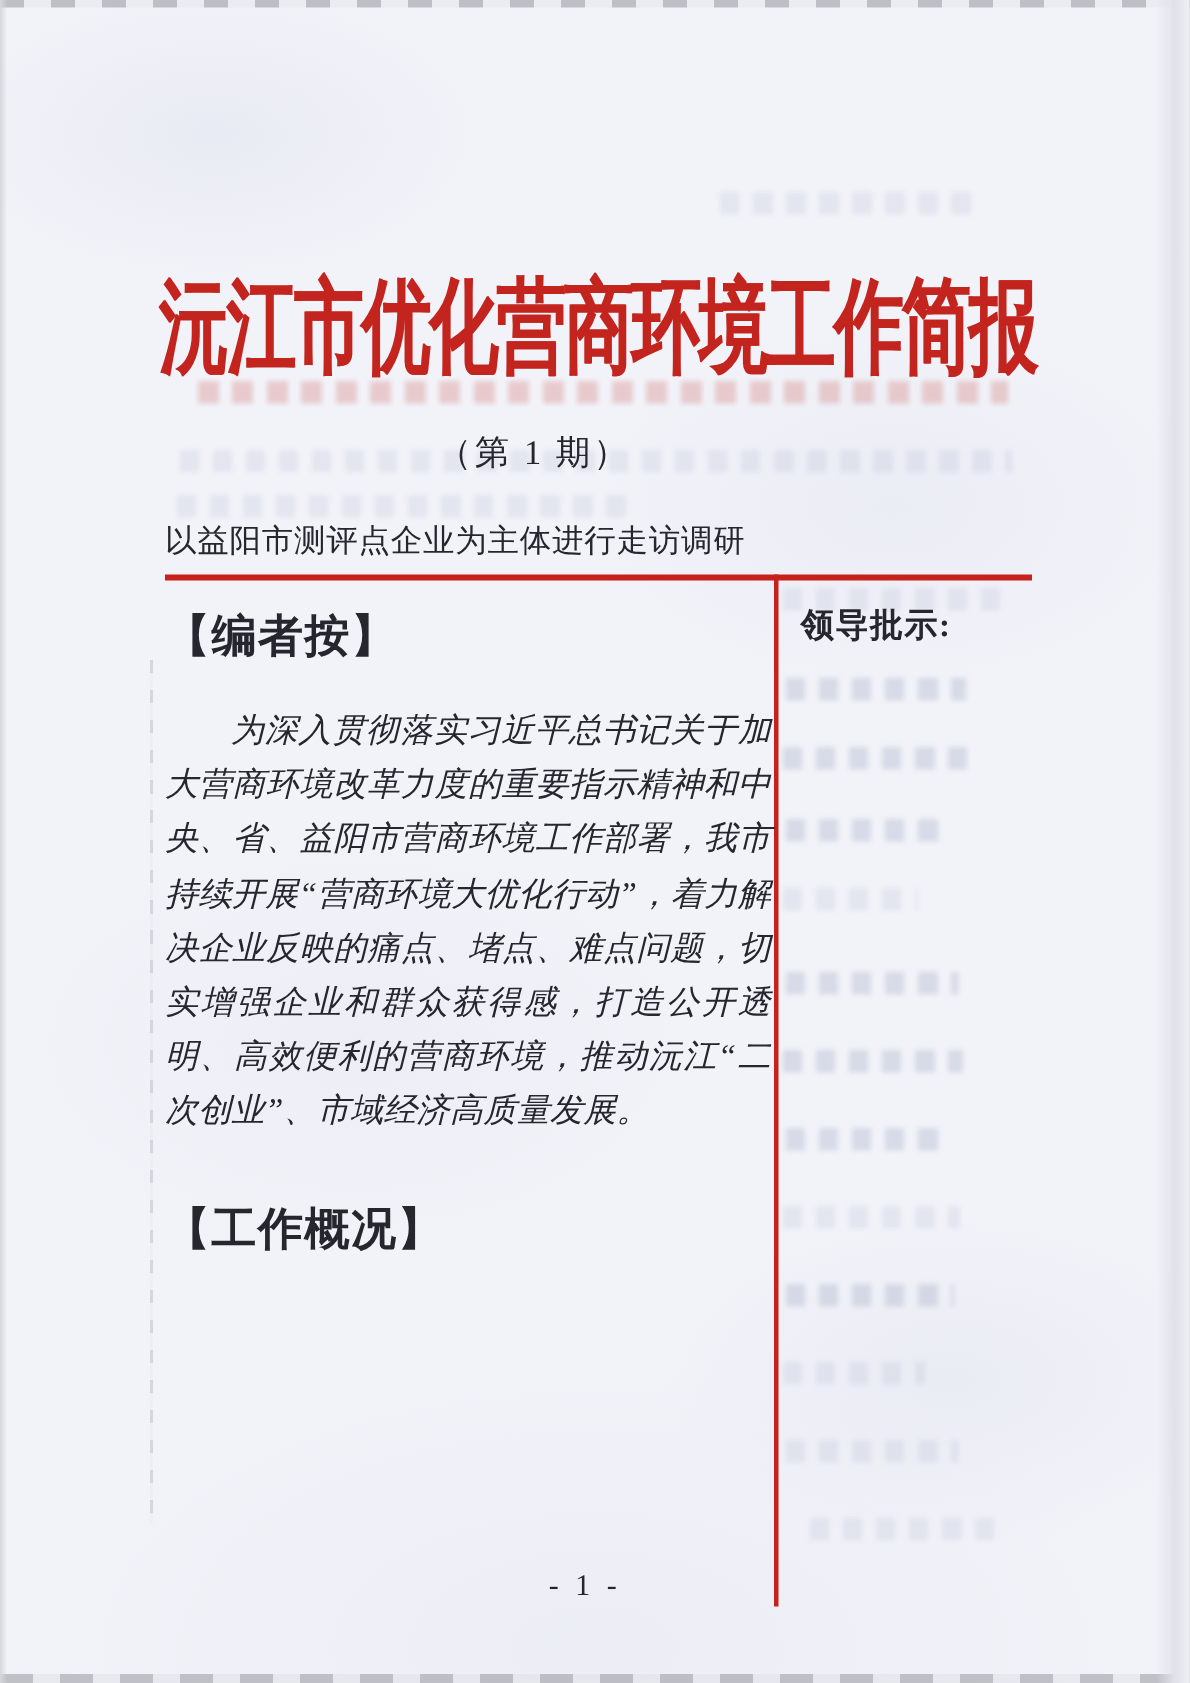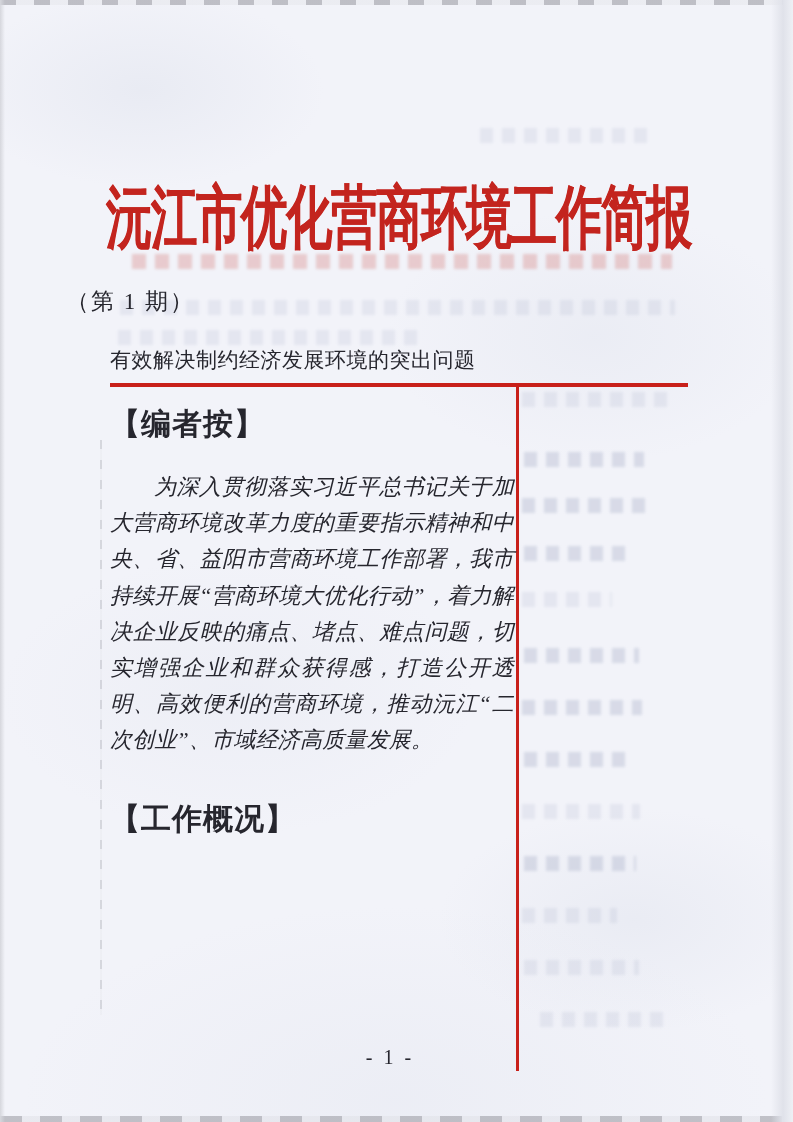--- a/index.html
+++ b/index.html
@@ -40,21 +40,21 @@
   }
   .title span{
     display:inline-block;
     font-size:46px;font-weight:700;letter-spacing:-1px;
     color:#c3241e;
     transform:scale(1.0,1.5);transform-origin:center top;
     text-shadow:.6px 0 0 #c3241e;
   }
   .issue{
     position:absolute;left:108px;top:286px;width:580px;
-    font-size:23px;letter-spacing:2px;
+    text-align:center;font-size:23px;letter-spacing:2px;
     transform:translateX(-42px);
   }
   .meta{
     position:absolute;left:110px;top:346px;width:578px;
     display:flex;justify-content:space-between;align-items:baseline;
   }
   .meta .office{font-size:21px;letter-spacing:.5px;}
   .meta .date{font-size:22px;letter-spacing:1px;margin-right:44px;}
 
   .rule-h{position:absolute;left:110px;top:383px;width:578px;height:4px;background:#c8201a;}
@@ -111,28 +111,31 @@
   <div class="ghost faint" style="left:524px;top:960px;width:115px;"></div>
   <div class="ghost faint" style="left:540px;top:1012px;width:130px;"></div>
 
   <div class="title">
     <span>沅江市优化营商环境工作简报</span>
   </div>
 
   <div class="issue">（第 1 期）</div>
 
   <div class="meta">
-    <span class="office">有效解决制约经济发展环境的突出问题</span>
+    <span class="office">以益阳市测评点企业为主体进行走访调研</span>
   </div>
 
   <div class="rule-h"></div>
   <div class="rule-v"></div>
 
   <div class="left-col">
     <h2 class="sec-heading">【编者按】</h2>
     <p class="body-p">为深入贯彻落实习近平总书记关于加大营商环境改革力度的重要指示精神和中央、省、益阳市营商环境工作部署，我市持续开展“营商环境大优化行动”，着力解决企业反映的痛点、堵点、难点问题，切实增强企业和群众获得感，打造公开透明、高效便利的营商环境，推动沅江“二次创业”、市域经济高质量发展。</p>
     <h2 class="sec-heading second">【工作概况】</h2>
   </div>
 
+  <div class="right-col">
+    <div class="remarks">领导批示:</div>
+  </div>
 
   <div class="page-num">- 1 -</div>
 
 </div>
 
 </body></html>

